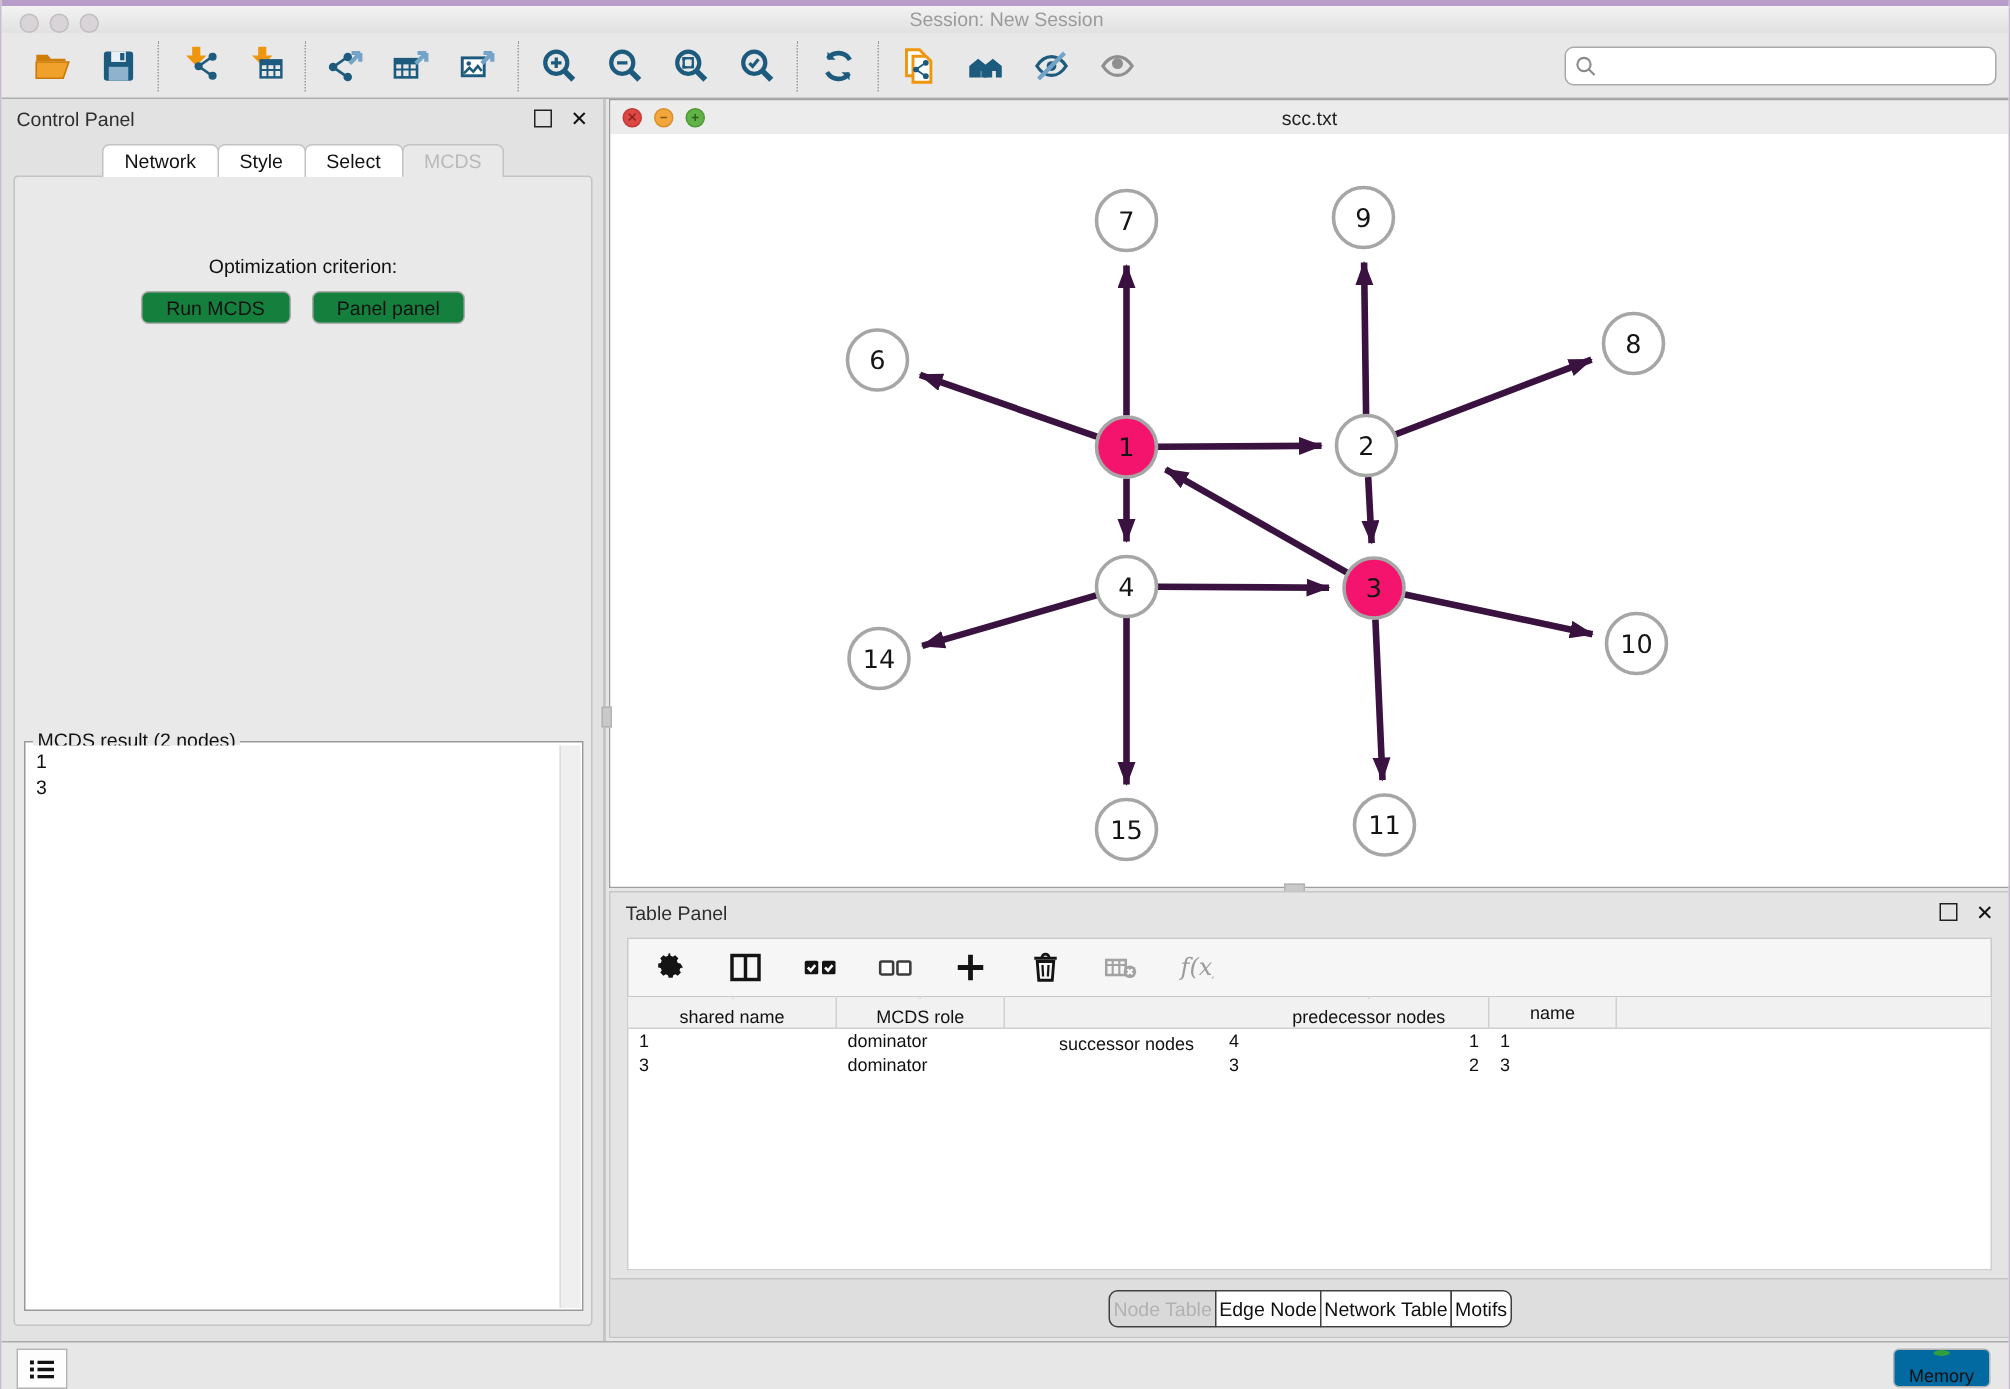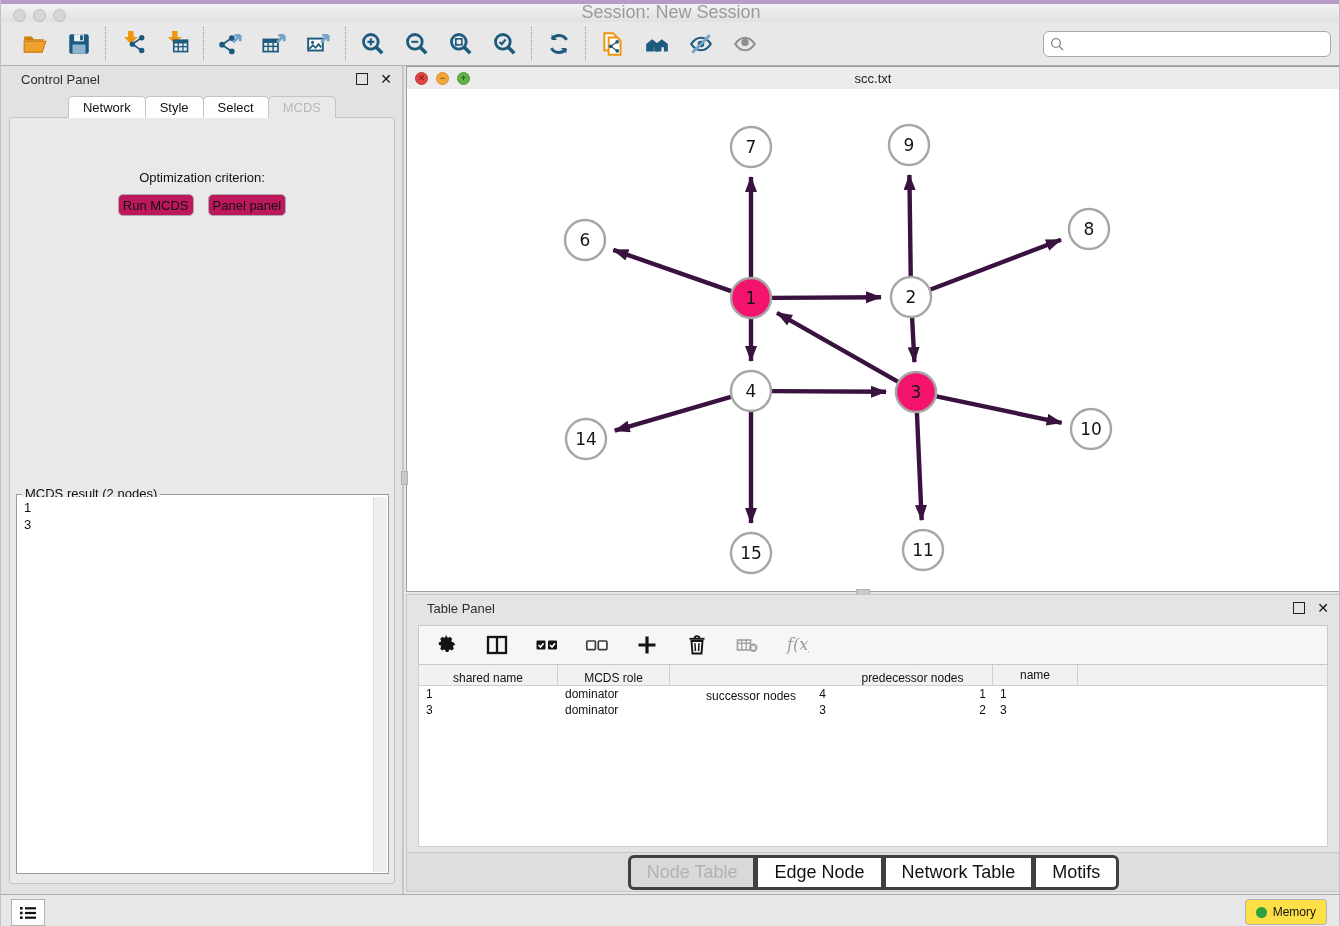--- a/index.html
+++ b/index.html
@@ -4,54 +4,54 @@
 <style>
   html,body{margin:0;padding:0;}
   body{width:1340px;height:926px;overflow:hidden;position:relative;
        font-family:"Liberation Sans","DejaVu Sans",sans-serif;
        background:#e6e6e6;border-left:1px solid #c9bad4;border-right:1px solid #c9bad4;box-sizing:border-box;}
   .abs{position:absolute;}
   
   #titlebar{left:0;top:0;width:1340px;height:22px;background:linear-gradient(#f3f2f3,#e2e1e2);
             border-top:4px solid #b79cc8;box-sizing:border-box;}
   .tl-dot{position:absolute;top:5px;width:13px;height:13px;border-radius:50%;background:#d8d4d8;border:1px solid #c2bec2;box-sizing:border-box;}
-  #win-title{width:100%;text-align:center;font-size:18px;color:#9b9b9b;line-height:17px;}
+  #win-title{width:100%;text-align:center;font-size:13px;color:#9b9b9b;line-height:17px;}
   
   #toolbar{left:0;top:22px;width:1340px;height:44px;background:#e9e8e9;border-bottom:1px solid #aeaeae;
            display:flex;align-items:center;box-sizing:border-box;padding-left:8px;}
   .tb-group{display:flex;align-items:center;gap:12px;padding:0 10px;}
   .tb-sep{width:1px;height:34px;border-left:1px dotted #9a9a9a;}
   .tb-btn{width:32px;height:32px;display:flex;align-items:center;justify-content:center;cursor:pointer;}
   #search-wrap{margin-left:auto;margin-right:10px;position:relative;}
   #search-input{width:288px;height:26px;border:1px solid #a9a9a9;border-radius:6px;background:#fff;
                 padding:0 6px 0 26px;font-size:13px;outline:none;box-sizing:border-box;}
   #search-icon{position:absolute;left:7px;top:6px;}
   
   #control-panel{left:0;top:66px;width:403px;height:828px;background:#e2e2e2;border-right:2px solid #c6c6c6;box-sizing:border-box;}
   .panel-head{height:26px;display:flex;align-items:center;padding:0 10px;}
-  .panel-title{font-size:13px;color:#2e2e2e;margin-left:10px;}
+  .panel-title{font-size:13px;color:#2e2e2e;}
   .panel-head .spacer{flex:1;}
   .float-btn{width:10px;height:10px;border:1.6px solid #222;background:transparent;margin-right:12px;cursor:pointer;}
   .close-btn{font-size:14px;font-weight:bold;color:#111;cursor:pointer;line-height:10px;}
   #cp-tabs{position:absolute;left:0;top:30px;width:100%;display:flex;justify-content:center;z-index:2;}
   .cp-tab{font-size:13px;padding:3px 14px;background:#fff;border:1px solid #c3c3c3;border-bottom:none;
           border-radius:5px 5px 0 0;margin-right:-1px;color:#111;cursor:pointer;}
   .cp-tab.sel{background:#e9e9e9;color:#b9b9b9;}
   #cp-content{position:absolute;left:8px;top:51px;width:386px;height:767px;background:#e9e9e9;
               border:1px solid #c3c3c3;border-radius:3px;box-sizing:border-box;}
   #opt-label{width:100%;text-align:center;top:18px;font-size:13px;color:#111;margin-top:34px;}
   #criterion-select{left:36px;top:42px;width:310px;height:23px;background:#fff;border:1px solid #a6a6a6;border-radius:5px;
                     display:flex;align-items:center;font-size:13px;color:#111;padding-left:9px;box-sizing:border-box;cursor:pointer;}
   #criterion-stepper{margin-left:auto;margin-right:8px;display:flex;flex-direction:column;gap:2px;}
   #criterion-stepper i{display:block;width:0;height:0;border-left:4px solid transparent;border-right:4px solid transparent;}
   #criterion-stepper .up{border-bottom:5px solid #555;}
   #criterion-stepper .down{border-top:5px solid #555;}
   #cp-buttons{left:0;top:76px;width:100%;display:flex;justify-content:center;gap:14px;}
-  .cp-btn{background:#be185d;border:1px solid #ababab;border-radius:5px;font-size:13px;color:#111;
-          padding:2px 4px;height:22px;line-height:17px;cursor:pointer;font-family:inherit;}
+  .cp-btn{background:#15803d;border:1px solid #ababab;border-radius:5px;font-size:13px;color:#111;
+          padding:2px 16px;height:22px;line-height:17px;cursor:pointer;font-family:inherit;}
   #mcds-result{left:6px;top:376px;width:371px;height:378px;border:1px solid #9a9a9a;background:#fff;}
   #mcds-legend{position:absolute;left:5px;top:-9px;background:#e9e9e9;padding:0 3px;font-size:13px;color:#111;}
   #mcds-text{position:absolute;left:1px;top:2px;right:14px;bottom:1px;background:#fff;font-size:13px;color:#111;
              padding:2px 0 0 6px;line-height:17px;overflow:hidden;}
   #mcds-scroll{position:absolute;right:1px;top:2px;width:13px;bottom:1px;background:#efefef;border-left:1px solid #dcdcdc;}
   
   #net-window{left:405px;top:66px;width:934px;height:526px;background:#fff;border:1px solid #9e9e9e;box-sizing:border-box;}
   #net-titlebar{height:22px;background:#ececec;border-bottom:1px solid #c0c0c0;display:flex;align-items:center;position:relative;}
   #net-title{position:absolute;width:100%;text-align:center;font-size:13px;color:#222;}
   .mac-dot{width:13px;height:13px;border-radius:50%;margin-left:8px;position:relative;z-index:1;cursor:pointer;
@@ -69,30 +69,30 @@
   .tp-icon.disabled{cursor:default;}
   #tp-table{position:absolute;left:11px;top:70px;width:910px;height:182px;background:#fff;border:1px solid #cfcfcf;border-top:none;box-sizing:border-box;}
   #tp-header{display:flex;height:20px;background:#f1f1f1;border-bottom:1px solid #cfcfcf;}
   .th{display:flex;align-items:center;justify-content:center;gap:5px;font-size:12px;color:#111;
       border-right:1px solid #cfcfcf;box-sizing:border-box;cursor:pointer;flex-direction:column;}
   .tr{display:flex;height:16px;align-items:center;}
   .td{font-size:12px;color:#111;box-sizing:border-box;padding:0 7px;overflow:hidden;white-space:nowrap;}
   .td.right{text-align:right;}
   #tp-tabstrip{position:absolute;left:0;bottom:0;width:100%;height:38px;background:#dedede;border-top:1px solid #c6c6c6;
                display:flex;align-items:center;justify-content:center;}
-  .tp-tab{font-size:18px;padding:4px 16px;background:#fff;border:3px solid #404040;margin-right:-1px;color:#111;cursor:pointer;}
+  .tp-tab{font-size:13px;padding:4px 2px;background:#fff;border:1px solid #404040;margin-right:-1px;color:#111;cursor:pointer;}
   .tp-tab:first-child{border-radius:6px 0 0 6px;}
   .tp-tab:last-child{border-radius:0 6px 6px 0;}
   .tp-tab.sel{background:#d9d9d9;color:#b2b2b2;}
   
   #footer{left:0;top:894px;width:1340px;height:32px;background:#e7e7e7;border-top:1px solid #ababab;box-sizing:border-box;}
   #footer-list-btn{position:absolute;left:10px;top:4px;width:32px;height:25px;background:#fdfdfd;border:1px solid #b4b4b4;
                    display:flex;align-items:center;justify-content:center;cursor:pointer;}
-  #memory-btn{position:absolute;right:14px;top:4px;height:24px;background:#fde047;border:1px solid #b4b4b4;border-radius:4px;
-              display:flex;align-items:center;gap:6px;padding:0 10px;font-size:12px;color:#111;cursor:pointer;}
+  #memory-btn{position:absolute;right:14px;top:4px;height:24px;background:#0369a1;border:1px solid #b4b4b4;border-radius:4px;
+              display:flex;align-items:center;gap:6px;padding:0 10px;font-size:12px;color:#111;cursor:pointer;flex-direction:column;}
   #memory-dot{width:11px;height:11px;border-radius:50%;background:#2e9e3e;}
 </style>
 </head>
 <body>
 
 <div id="titlebar" class="abs">
   <span class="tl-dot" style="left:12px"></span>
   <span class="tl-dot" style="left:32px"></span>
   <span class="tl-dot" style="left:52px"></span>
   <div id="win-title">Session: New Session</div>

